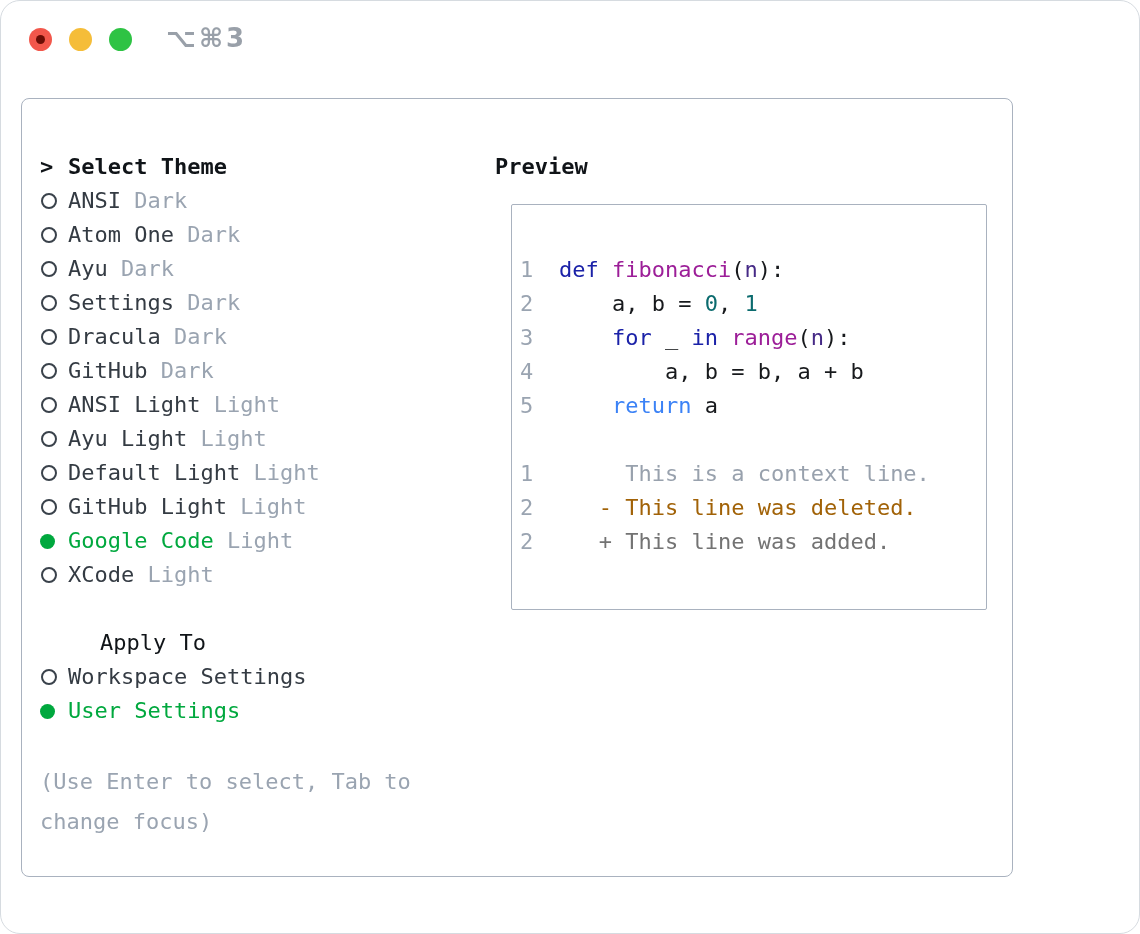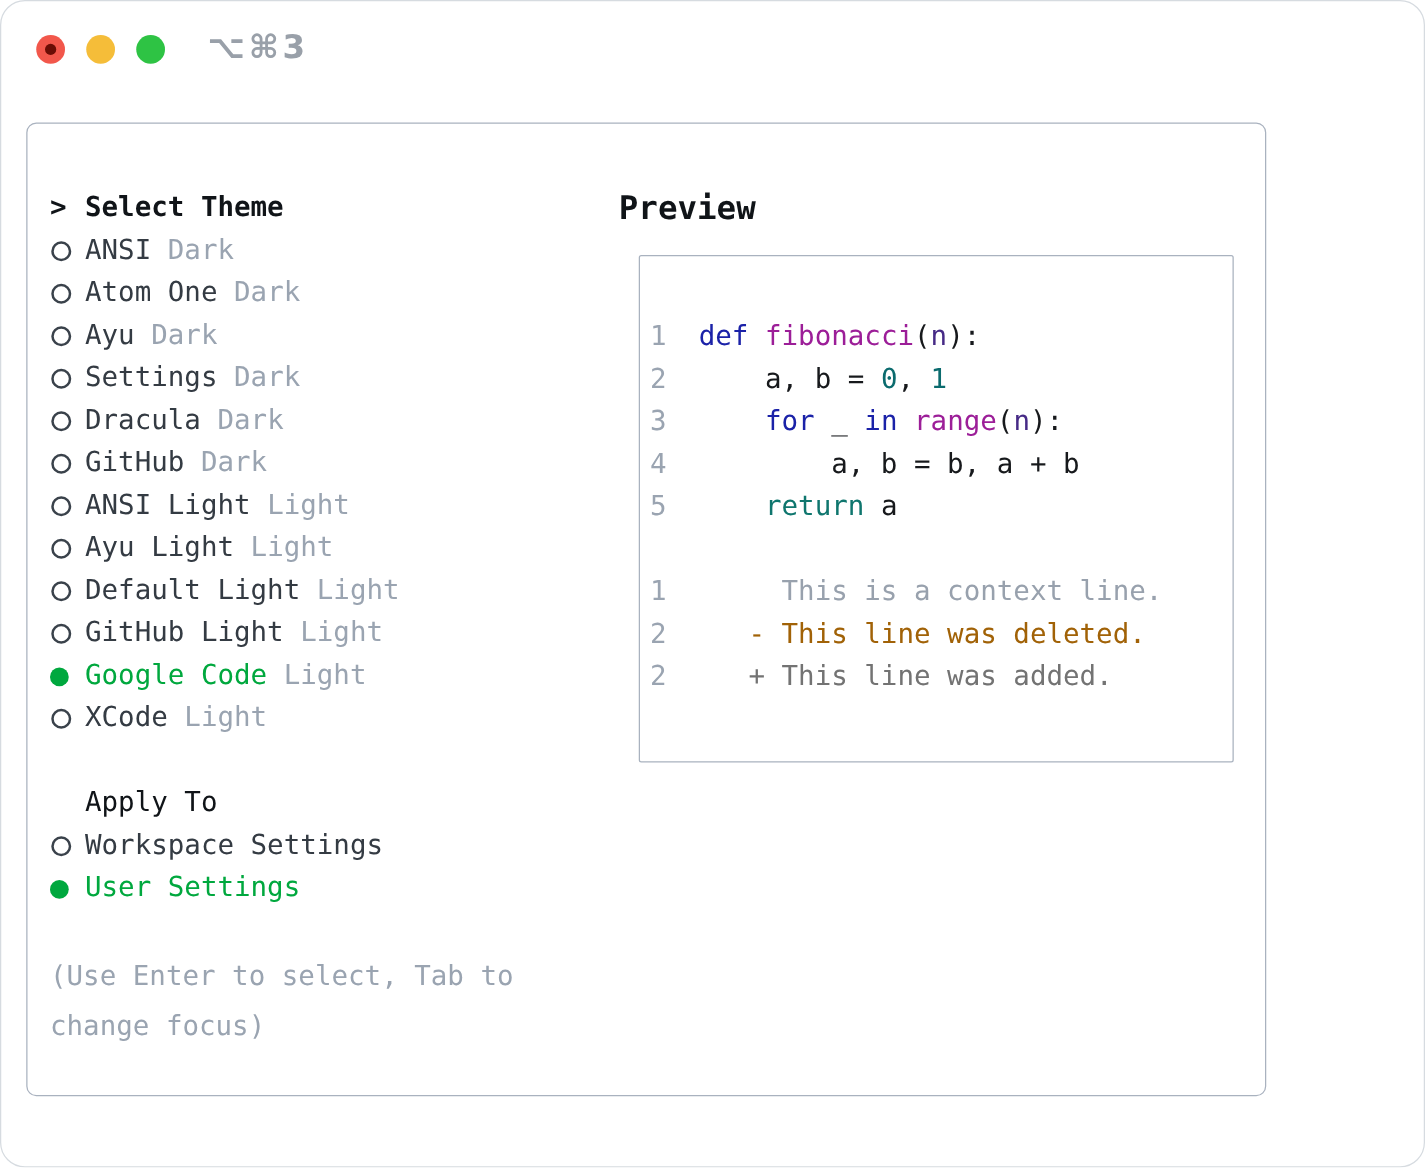--- a/index.html
+++ b/index.html
@@ -20,27 +20,27 @@
 
   
   .left-col{position:absolute;left:18px;top:51px;width:436px;font-size:22px;line-height:34px;}
   .row{display:flex;align-items:center;height:34px;white-space:pre;}
   .spacer{height:34px;}
   .marker-cell{width:28px;flex:none;display:flex;align-items:center;}
   .prompt{font-weight:bold;color:#101418;}
   .ring{width:12px;height:12px;border:2px solid #3a424b;border-radius:50%;margin-left:1px;}
   .dotfill{width:15px;height:15px;border-radius:50%;margin-left:0px;}
   .header-label{font-weight:bold;color:#101418;}
-  .subheader-label{color:#101418;}
+  .subheader-label{color:#101418;margin-left:32px;}
   .item-name{color:#343b43;}
   .variant{color:#9aa4b1;}
   .help{width:430px;color:#9aa4b1;line-height:40px;white-space:normal;}
 
   
-  .preview-header{position:absolute;left:473px;top:51px;height:34px;line-height:34px;font-size:26px;font-weight:bold;color:#101418;}
+  .preview-header{position:absolute;left:473px;top:51px;height:34px;line-height:34px;font-size:22px;font-weight:bold;color:#101418;}
   .preview-box{position:absolute;left:489px;top:105px;width:476px;height:406px;border:1.5px solid #a9b2bf;border-radius:2px;box-sizing:border-box;padding:48px 6px 0 8px;background:#ffffff;}
   .cline{display:flex;height:34px;line-height:34px;font-size:22px;white-space:pre;}
   .lnum{width:13px;margin-right:26px;flex:none;}
   .code-text{white-space:pre;}
 </style>
 </head>
 <body>
 
 <div class="window">
 
@@ -94,21 +94,21 @@
     </div>
 
     <div class="preview-header">Preview</div>
 
     <div class="preview-box">
       <div id="code-lines">
           <div class="cline"><span class="lnum" style="color: rgb(154, 164, 177);">1</span><span class="code-text"><span style="color: rgb(27, 34, 168);">def</span><span style="color: rgb(23, 25, 28);"> </span><span style="color: rgb(156, 30, 152);">fibonacci</span><span style="color: rgb(23, 25, 28);">(</span><span style="color: rgb(70, 42, 134);">n</span><span style="color: rgb(23, 25, 28);">):</span></span></div>
           <div class="cline"><span class="lnum" style="color: rgb(154, 164, 177);">2</span><span class="code-text"><span style="color: rgb(23, 25, 28);">    a, b = </span><span style="color: rgb(11, 107, 110);">0</span><span style="color: rgb(23, 25, 28);">, </span><span style="color: rgb(11, 107, 110);">1</span></span></div>
           <div class="cline"><span class="lnum" style="color: rgb(154, 164, 177);">3</span><span class="code-text"><span style="color: rgb(23, 25, 28);">    </span><span style="color: rgb(27, 34, 168);">for</span><span style="color: rgb(23, 25, 28);"> _ </span><span style="color: rgb(27, 34, 168);">in</span><span style="color: rgb(23, 25, 28);"> </span><span style="color: rgb(156, 30, 152);">range</span><span style="color: rgb(23, 25, 28);">(</span><span style="color: rgb(70, 42, 134);">n</span><span style="color: rgb(23, 25, 28);">):</span></span></div>
           <div class="cline"><span class="lnum" style="color: rgb(154, 164, 177);">4</span><span class="code-text"><span style="color: rgb(23, 25, 28);">        a, b = b, a + b</span></span></div>
-          <div class="cline"><span class="lnum" style="color: rgb(154, 164, 177);">5</span><span class="code-text"><span style="color: rgb(23, 25, 28);">    </span><span style="color: #0f766e;">return</span><span style="color: rgb(23, 25, 28);"> a</span></span></div>
+          <div class="cline"><span class="lnum" style="color: rgb(154, 164, 177);">5</span><span class="code-text"><span style="color: rgb(23, 25, 28);">    </span><span style="color: #3b82f6;">return</span><span style="color: rgb(23, 25, 28);"> a</span></span></div>
         </div>
       <div class="spacer"></div>
       <div id="diff-lines">
           <div class="cline"><span class="lnum" style="color: rgb(154, 164, 177);">1</span><span class="code-text" style="color: rgb(152, 161, 173);">     This is a context line.</span></div>
           <div class="cline"><span class="lnum" style="color: rgb(154, 164, 177);">2</span><span class="code-text" style="color: #a16207;">   - This line was deleted.</span></div>
           <div class="cline"><span class="lnum" style="color: rgb(154, 164, 177);">2</span><span class="code-text" style="color: #737373;">   + This line was added.</span></div>
         </div>
     </div>
 
   </div>

